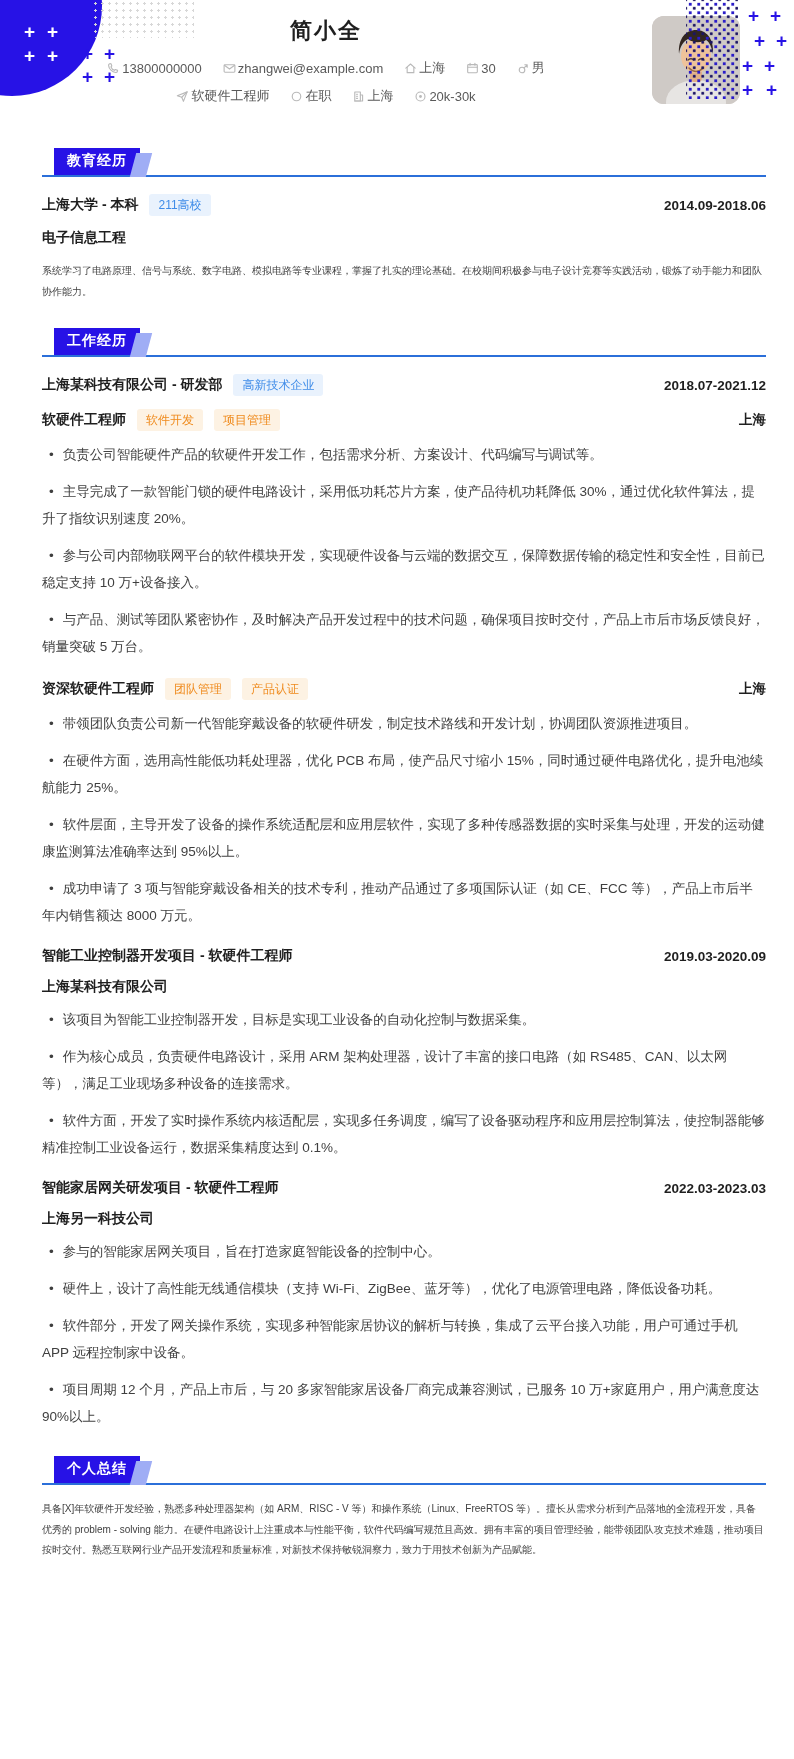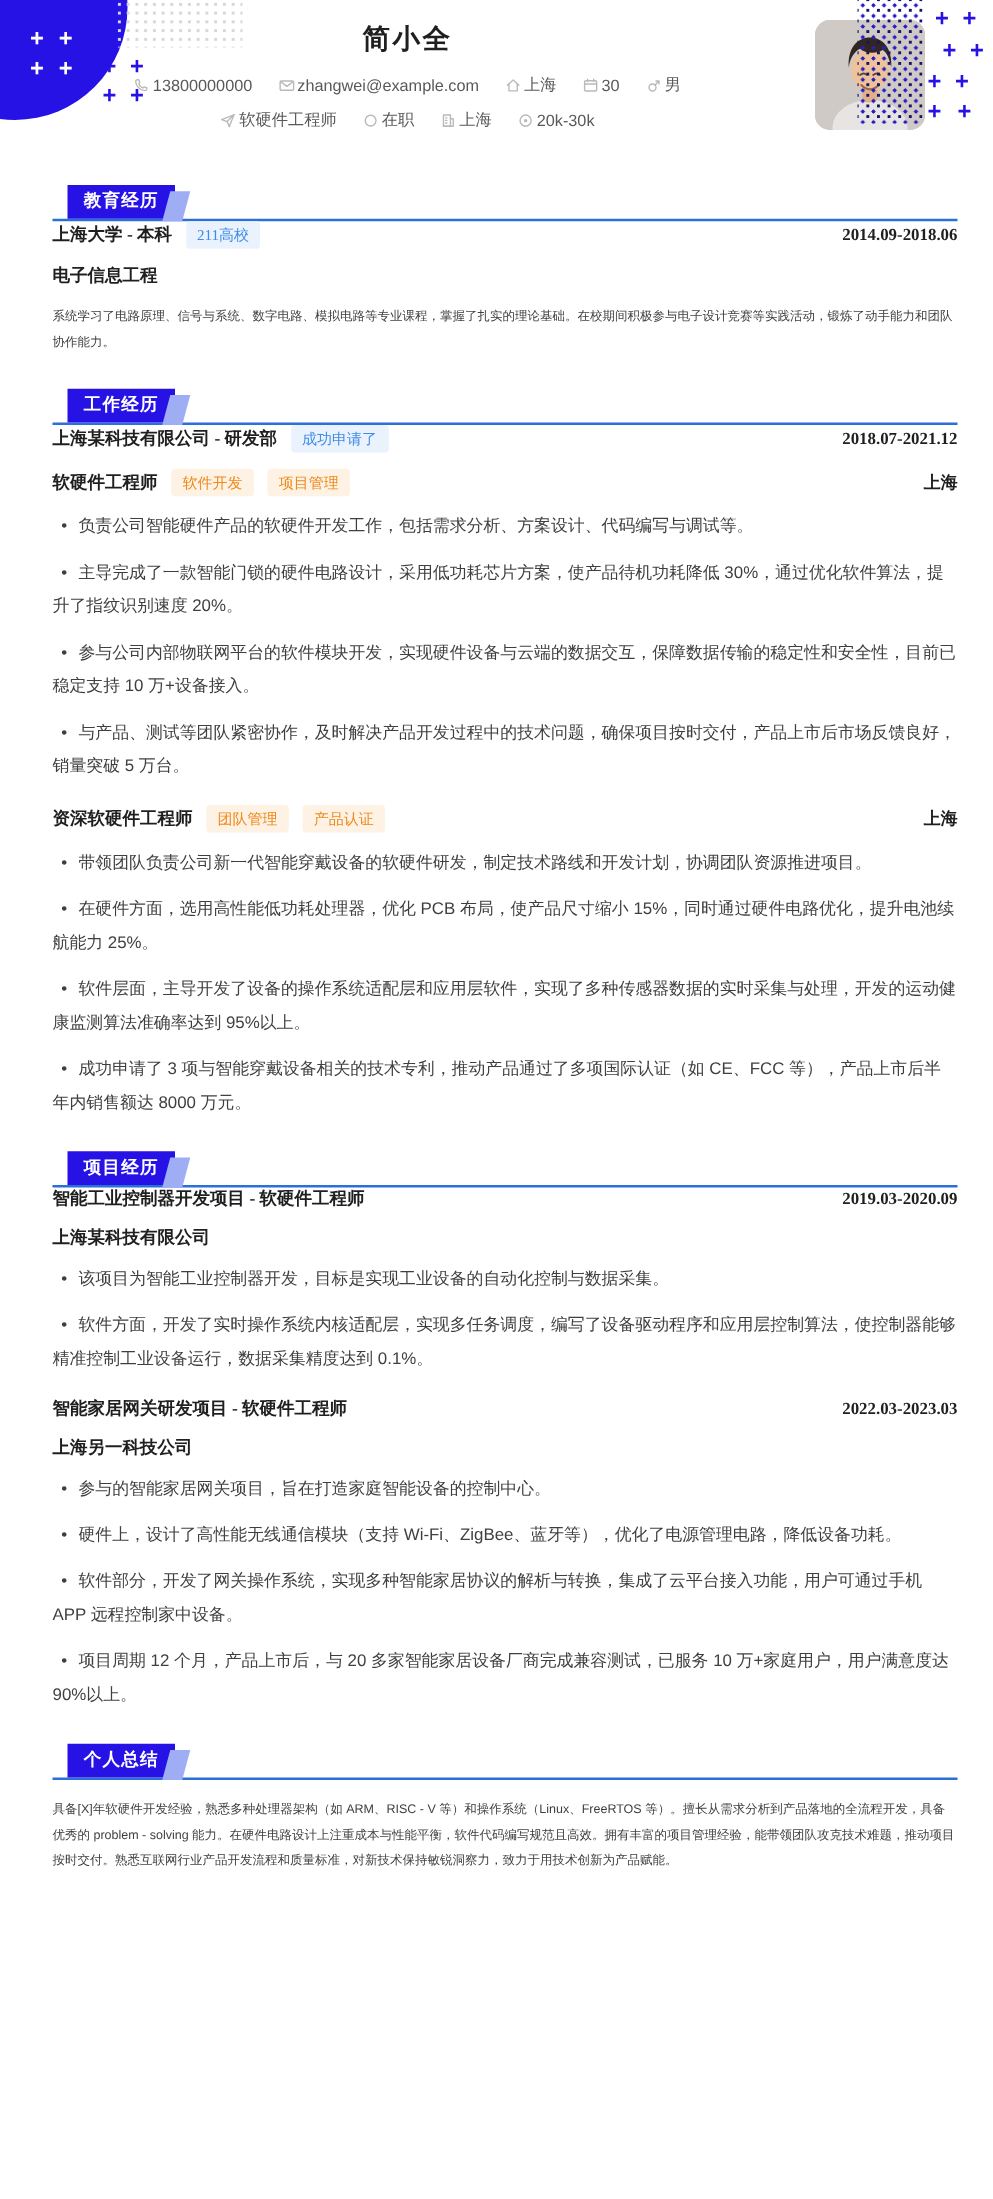--- a/index.html
+++ b/index.html
@@ -40,21 +40,21 @@
     background-size:8.5px 8.5px,8.5px 8.5px;background-position:0 0,4px 4px;}
 
   
   .content{padding:0 28px 24px 42px;}
   .sec-head{margin-top:26px;border-bottom:2px solid var(--line);padding-left:12px;}
   .sec-tab{position:relative;display:inline-block;background:var(--primary);color:#fff;font-size:14px;font-weight:700;
     padding:4px 13px 5px;z-index:0;letter-spacing:1px;}
   .sec-tab::after{content:"";position:absolute;top:5px;right:-9px;bottom:-2px;width:16px;background:var(--tab-shadow);
     transform:skewX(-15deg);z-index:-1;}
   .row{display:flex;align-items:center;}
-  .head-row{font-family:Liberation Serif, serif;}
+  .head-row{margin-top:17px;}
   .sub-row{margin-top:13px;}
   .etitle{font-size:14px;font-weight:700;color:var(--heading);}
   .date{margin-left:auto;font-size:13.5px;font-weight:700;color:var(--heading);white-space:nowrap;}
   .badge{margin-left:11px;font-size:12px;padding:2.5px 9px;border-radius:3px;white-space:nowrap;}
   .badge.blue{background:var(--badge-blue-bg);color:var(--badge-blue-text);}
   .badge.orange{background:var(--badge-orange-bg);color:var(--badge-orange-text);}
   .bullet{margin:10px 0;line-height:2.0;font-size:13.5px;color:var(--text);}
   .bullet::before{content:"•";margin:0 9px 0 7px;}
   .para{margin:14px 0 10px;line-height:2.05;font-size:10px;color:var(--text);}
   .entry{margin-bottom:18px;}
@@ -188,21 +188,21 @@
     </section>
 
     <section>
       <div class="sec-head">
         <span class="sec-tab"><span>工作经历</span></span>
       </div>
 
       <div class="entry">
         <div class="row head-row">
           <span class="etitle">上海某科技有限公司 - 研发部</span>
-          <span class="badge blue">成功申请了</span>
+          <span class="badge blue">高新技术企业</span>
           <span class="date">2018.07-2021.12</span>
         </div>
         <div class="row sub-row">
           <span class="etitle">软硬件工程师</span>
           <span class="badge orange">软件开发</span>
           <span class="badge orange">项目管理</span>
           <span class="date">上海</span>
         </div>
         <div class="bullet">负责公司智能硬件产品的软硬件开发工作，包括需求分析、方案设计、代码编写与调试等。</div>
         <div class="bullet">主导完成了一款智能门锁的硬件电路设计，采用低功耗芯片方案，使产品待机功耗降低 30%，通过优化软件算法，提升了指纹识别速度 20%。</div>
@@ -218,33 +218,31 @@
           <span class="date">上海</span>
         </div>
         <div class="bullet">带领团队负责公司新一代智能穿戴设备的软硬件研发，制定技术路线和开发计划，协调团队资源推进项目。</div>
         <div class="bullet">在硬件方面，选用高性能低功耗处理器，优化 PCB 布局，使产品尺寸缩小 15%，同时通过硬件电路优化，提升电池续航能力 25%。</div>
         <div class="bullet">软件层面，主导开发了设备的操作系统适配层和应用层软件，实现了多种传感器数据的实时采集与处理，开发的运动健康监测算法准确率达到 95%以上。</div>
         <div class="bullet">成功申请了 3 项与智能穿戴设备相关的技术专利，推动产品通过了多项国际认证（如 CE、FCC 等），产品上市后半年内销售额达 8000 万元。</div>
       </div>
     </section>
 
     <section>
-      <div class="sec-head">
-        <span class="sec-tab"><span>项目经历</span></span>
-      </div>
 
       <div class="entry">
         <div class="row head-row">
           <span class="etitle">智能工业控制器开发项目 - 软硬件工程师</span>
           <span class="date">2019.03-2020.09</span>
         </div>
         <div class="row sub-row">
           <span class="etitle">上海某科技有限公司</span>
         </div>
         <div class="bullet">该项目为智能工业控制器开发，目标是实现工业设备的自动化控制与数据采集。</div>
+        <div class="bullet">作为核心成员，负责硬件电路设计，采用 ARM 架构处理器，设计了丰富的接口电路（如 RS485、CAN、以太网等），满足工业现场多种设备的连接需求。</div>
         <div class="bullet">软件方面，开发了实时操作系统内核适配层，实现多任务调度，编写了设备驱动程序和应用层控制算法，使控制器能够精准控制工业设备运行，数据采集精度达到 0.1%。</div>
       </div>
 
       <div class="entry">
         <div class="row head-row">
           <span class="etitle">智能家居网关研发项目 - 软硬件工程师</span>
           <span class="date">2022.03-2023.03</span>
         </div>
         <div class="row sub-row">
           <span class="etitle">上海另一科技公司</span>

